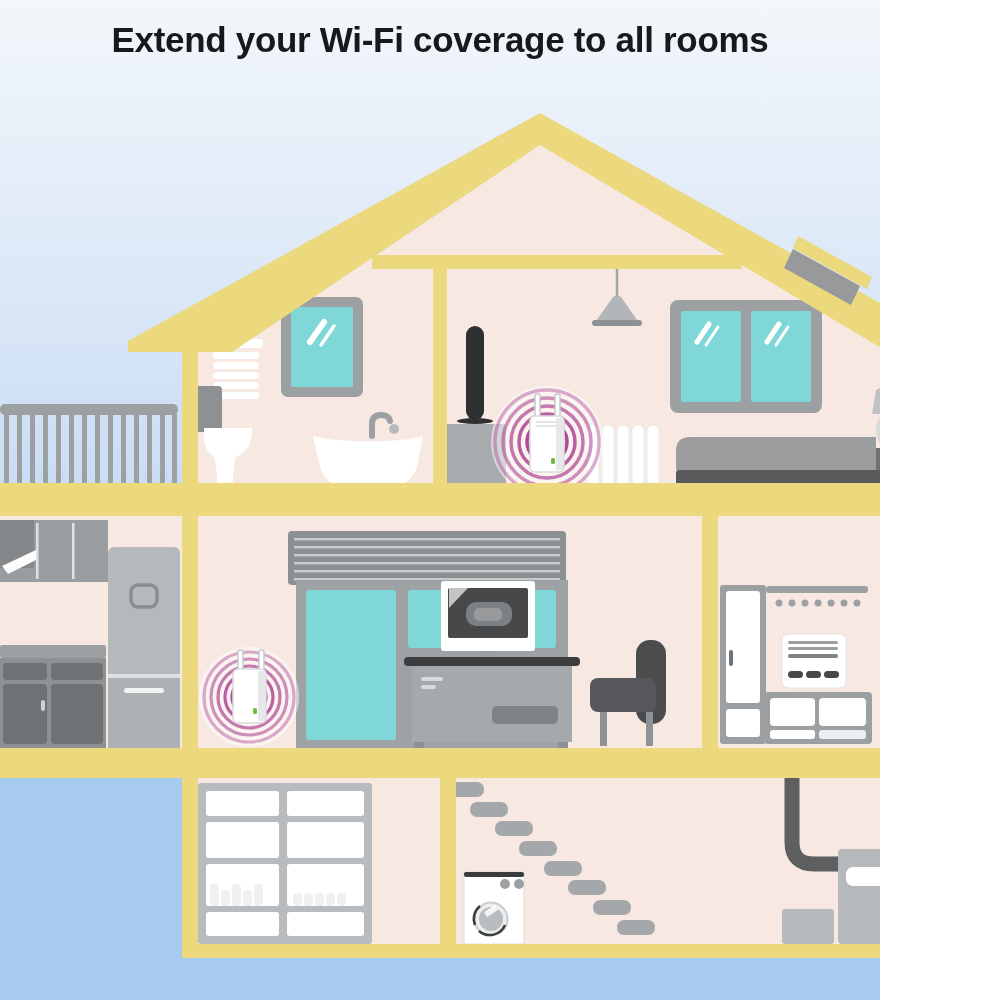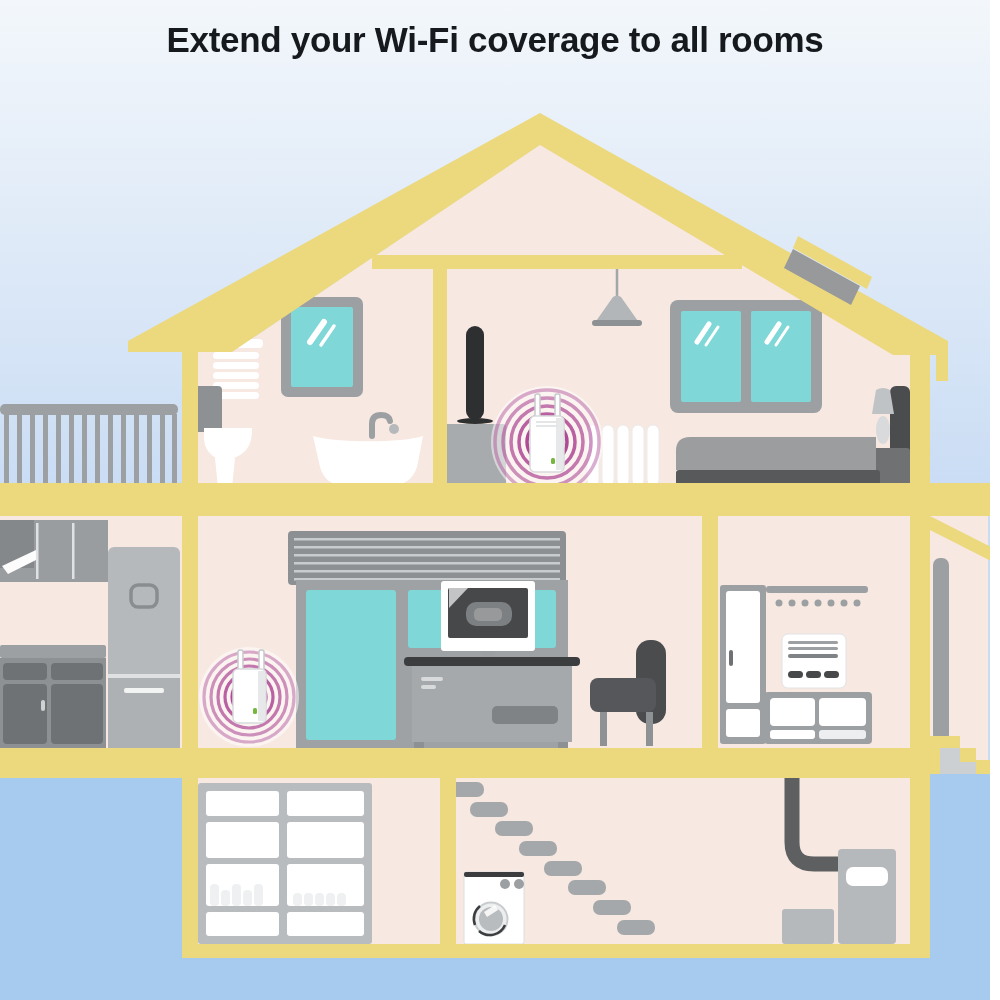--- a/index.html
+++ b/index.html
@@ -1,17 +1,17 @@
 <!DOCTYPE html>
 <html style="--sky-top: #F3F7FB; --sky-bottom: #C9DCF4; --ground: #A6CBEE; --structure-yellow: #ECD87D; --wall-pink: #F7E8E1; --glass-teal: #7FD7D8; --frame-gray: #9DA0A2; --dark-gray: #55575A; --charcoal: #2E2F31; --appliance-gray: #B6B9BC; --signal-magenta: #A02C86; --led-green: #76B83F; --white: #FFFFFF; --title-color: #16191D;"><head>
 <meta charset="utf-8">
 <style>
   html,body{margin:0;padding:0;background:#fff;}
   .stage{
-    position:relative;width:990px;height:1000px;overflow:hidden;
+    position:relative;width:880px;height:1000px;overflow:hidden;
     background:linear-gradient(180deg,var(--sky-top) 0%, var(--sky-bottom) 50%, var(--sky-bottom) 100%);
     font-family:"Liberation Sans", sans-serif;
   }
   .title{
     position:absolute;top:20px;left:0;width:100%;text-align:center;
     font-size:35px;font-weight:700;letter-spacing:-0.3px;color:var(--title-color);
   }
   svg{position:absolute;left:0;top:0;}
   .y{fill:var(--structure-yellow);}
   .pk{fill:var(--wall-pink);}

